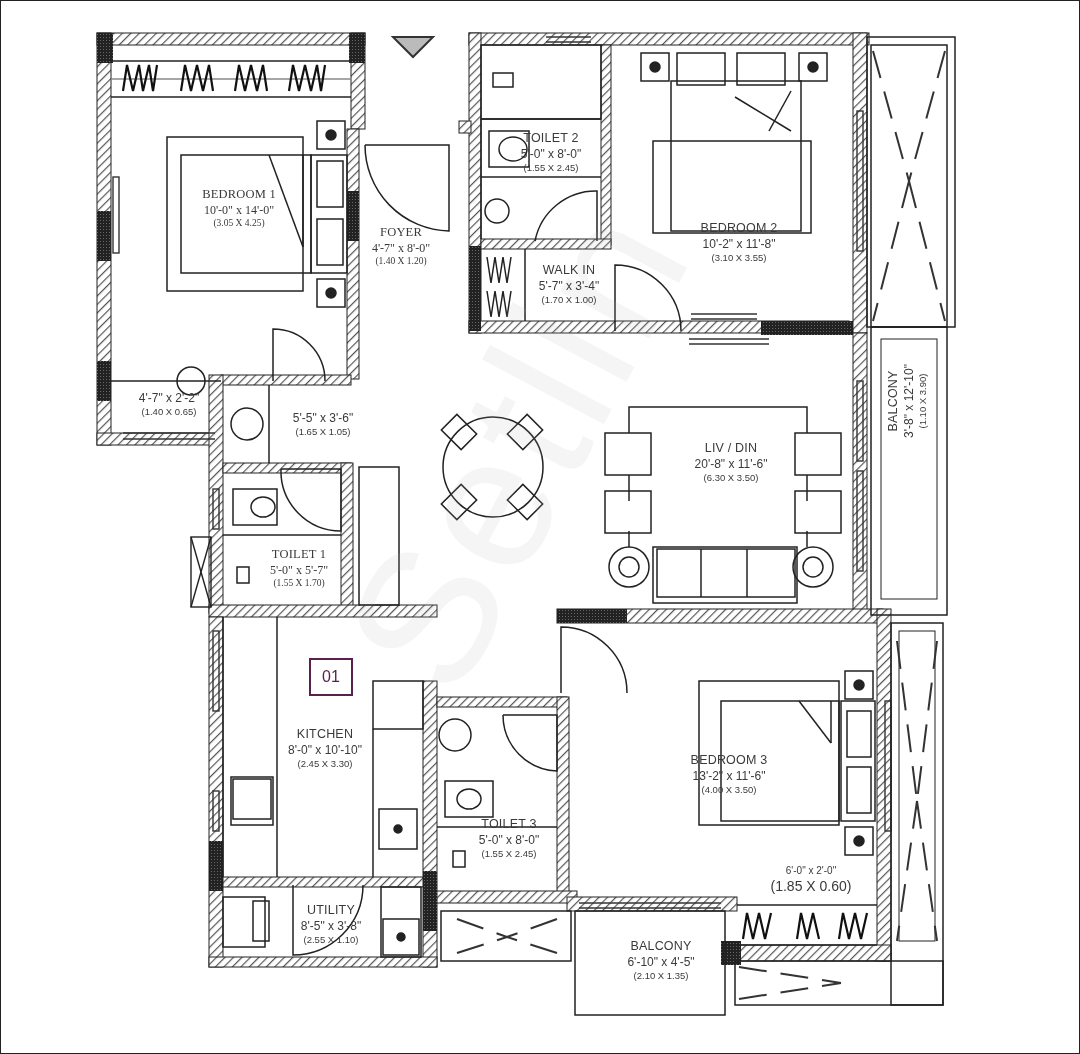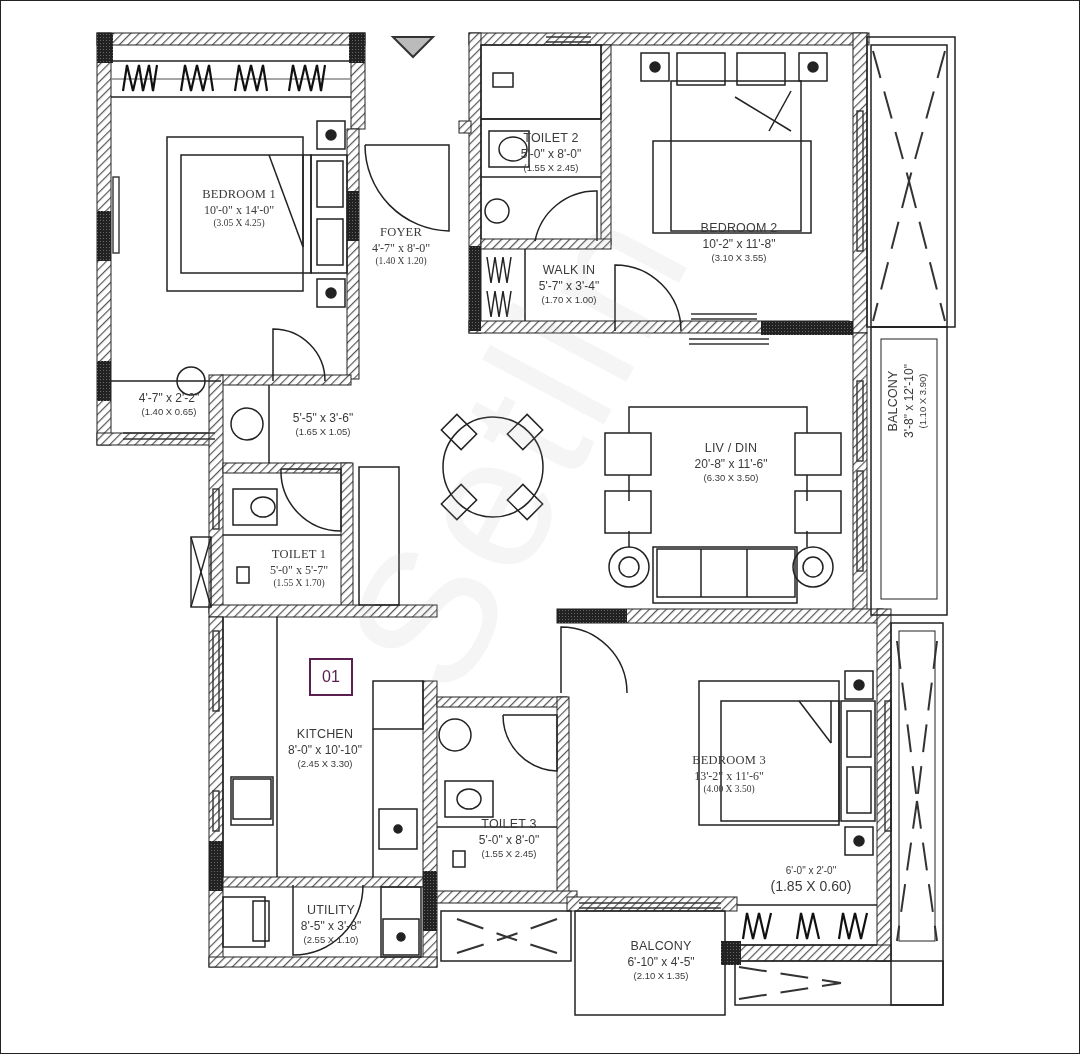--- a/index.html
+++ b/index.html
@@ -351,21 +351,21 @@
   <div class="d">8'-0" x 10'-10"</div>
   <div class="m">(2.45 X 3.30)</div>
 </div>
 
 <div class="lbl" style="left:508px;top:816px;">
   <div class="n">TOILET 3</div>
   <div class="d">5'-0" x 8'-0"</div>
   <div class="m">(1.55 X 2.45)</div>
 </div>
 
-<div class="lbl" style="left:728px;top:752px;font-family:Liberation Serif, serif;">
+<div class="lbl" style="left:728px;top:752px;">
   <div class="n">BEDROOM 3</div>
   <div class="d">13'-2" x 11'-6"</div>
   <div class="m">(4.00 X 3.50)</div>
 </div>
 
 <div class="lbl" style="left:810px;top:864px;">
   <div class="m" style="font-size:10px">6'-0" x 2'-0"</div>
   <div class="m" style="font-size:14px">(1.85 X 0.60)</div>
 </div>
 

